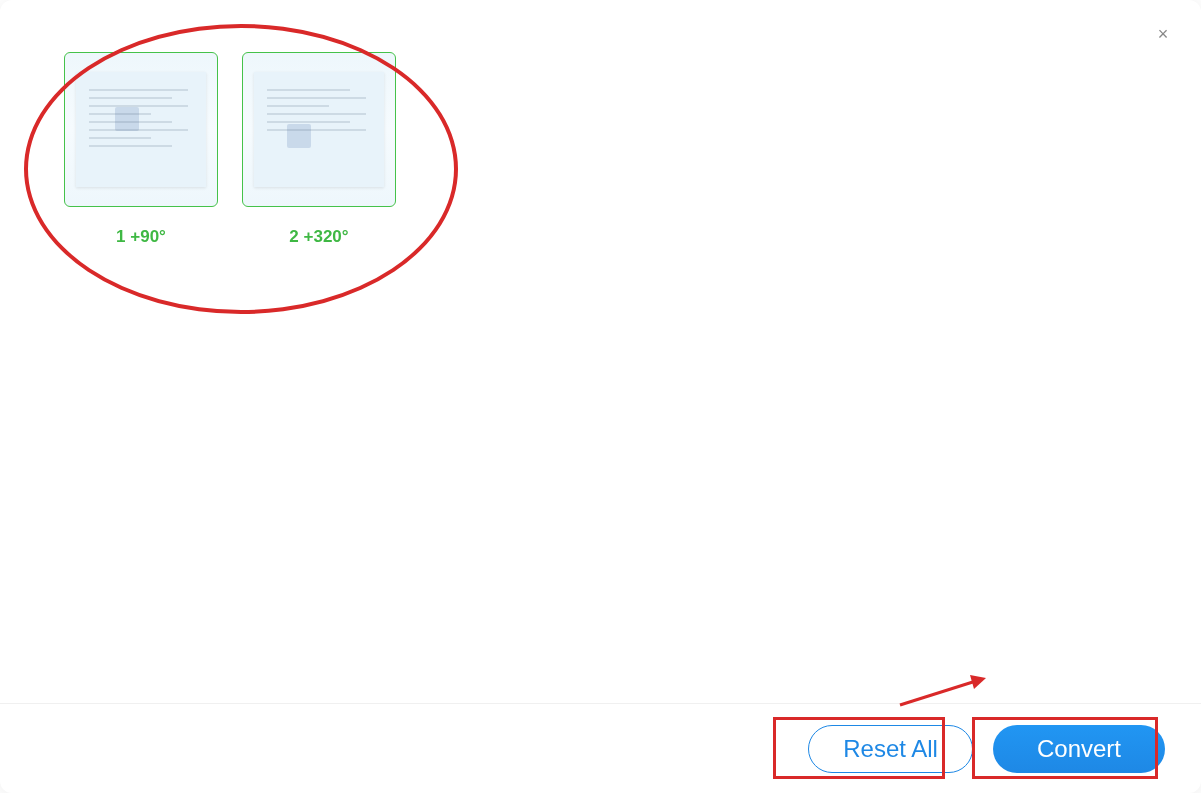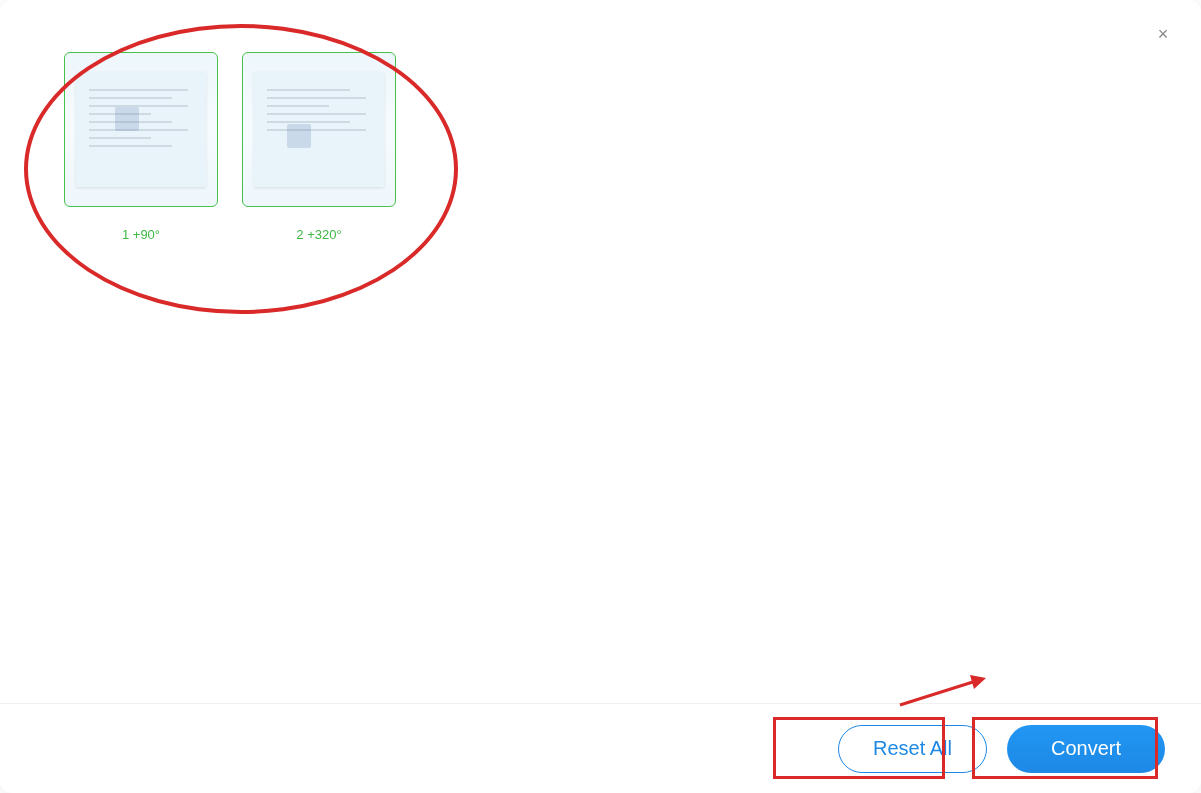--- a/index.html
+++ b/index.html
@@ -129,44 +129,44 @@
       left: 30%;
     }
     
     .doc-preview.rot180 .doc-stamp {
       top: 45%;
       left: 25%;
     }
     
     .thumb-label {
       margin-top: 20px;
-      font-size: 13px;
+      font-size: 17px;
       color: #3fb844;
-      font-weight: 400;
+      font-weight: 700;
     }
     
     .footer {
       position: absolute;
       bottom: 0;
       left: 0;
       right: 0;
       height: 90px;
       border-top: 1px solid #f0f0f0;
       display: flex;
       align-items: center;
       justify-content: flex-end;
       padding: 0 36px;
       gap: 20px;
     }
     
     .btn {
       height: 48px;
       padding: 0 34px;
       border-radius: 24px;
-      font-size: 20px;
+      font-size: 24px;
       cursor: pointer;
       display: flex;
       align-items: center;
       justify-content: center;
       gap: 8px;
       font-weight: 400;
     }
     
     .btn-outline {
       background: #ffffff;

